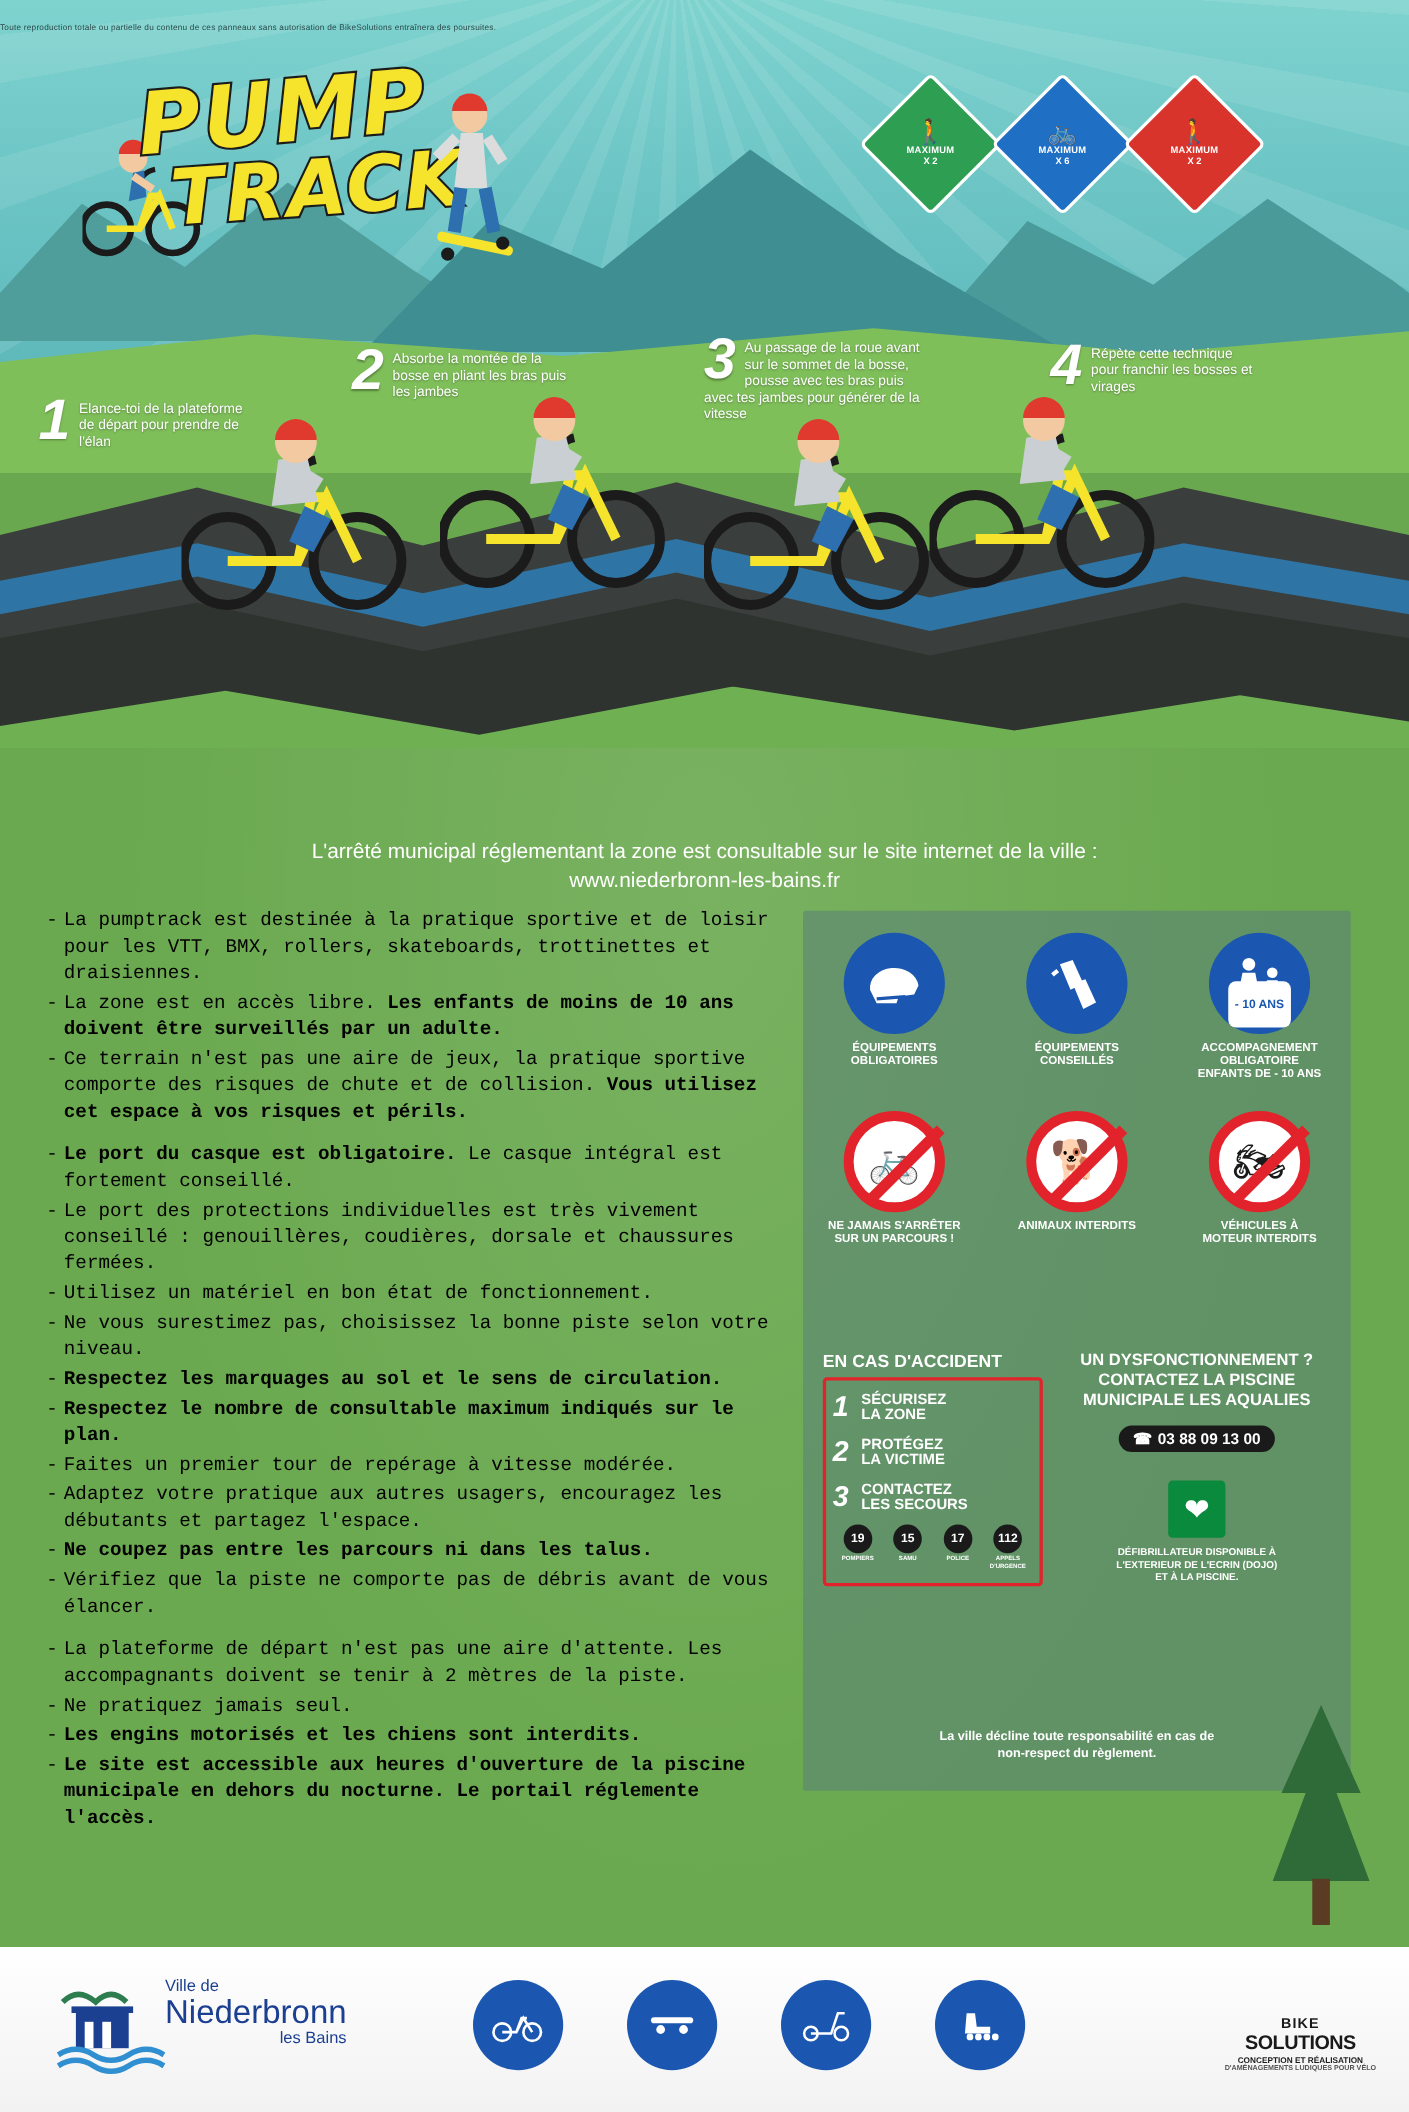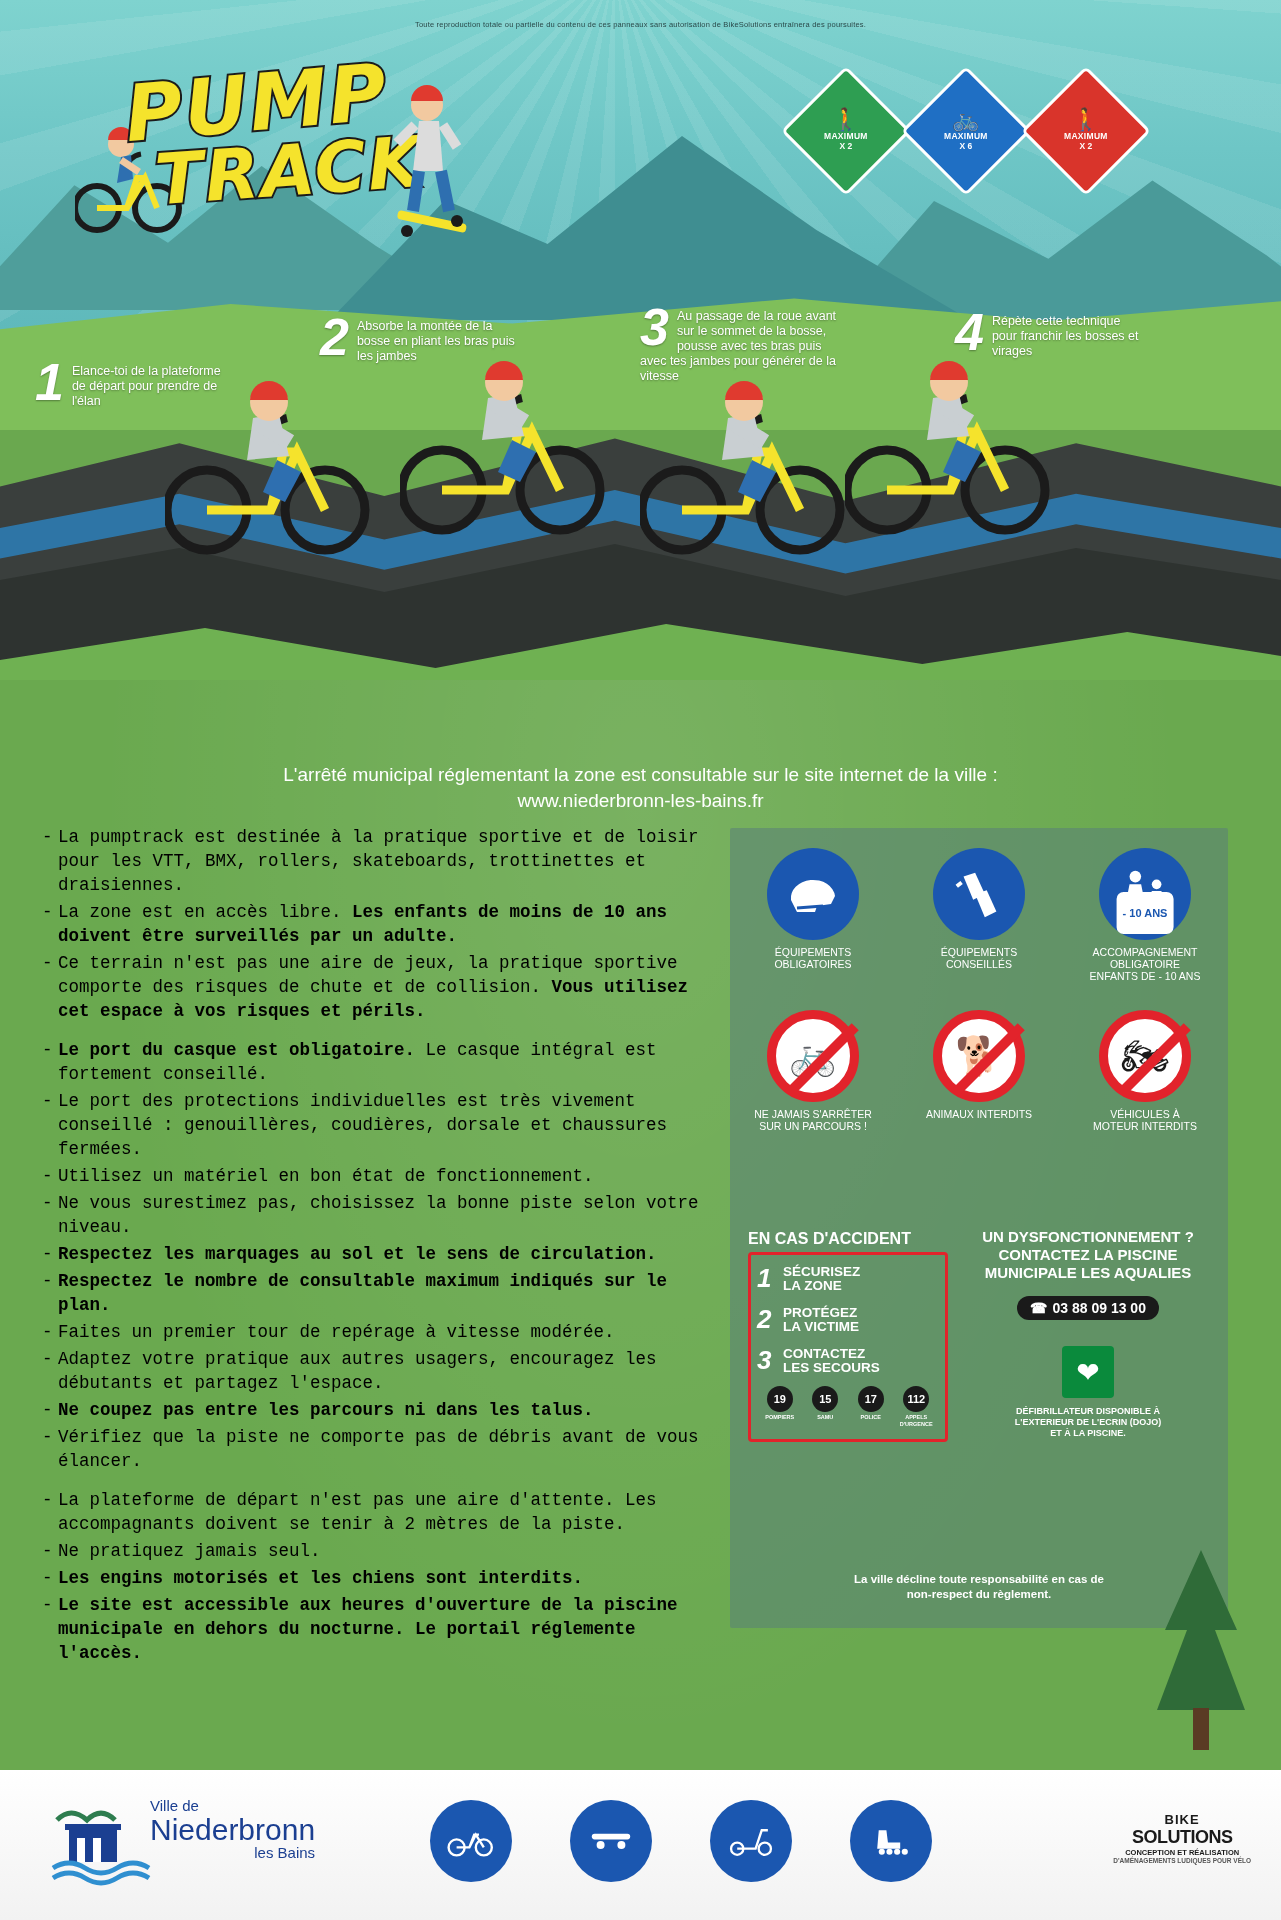--- a/index.html
+++ b/index.html
@@ -15,21 +15,21 @@
   
   .sky {
     position: absolute; left:0; top:0; width:1281px; height:330px;
     background: linear-gradient(180deg,#7fd3cf 0%, #6ec6c6 45%, #5fb9bb 100%);
   }
   .sky-rays {
     position:absolute; left:0; top:0; width:100%; height:100%;
     background: repeating-conic-gradient(from 0deg at 48% -10%, rgba(255,255,255,.09) 0deg 4deg, rgba(255,255,255,0) 4deg 10deg);
   }
   .copyright {
-    position:absolute; top:20px; left:0; width:100%; text-align:center;
+    position:absolute; top:20px; left:0; width:100%; text-align:left;
     font-size:7.5px; color:#2b4a4a; letter-spacing:.2px;
   }
 
   
   .mtn { position:absolute; }
   .mtn1 { left:-40px; top:150px; width:520px; height:160px;
     background:#4f9e9b; clip-path: polygon(0 100%, 22% 22%, 40% 58%, 58% 10%, 80% 60%, 100% 100%); }
   .mtn2 { left:330px; top:120px; width:640px; height:200px;
     background:#3f8e91; clip-path: polygon(0 100%, 18% 40%, 34% 62%, 55% 8%, 76% 55%, 100% 100%); }
   .mtn3 { left:830px; top:150px; width:520px; height:170px;
@@ -152,21 +152,21 @@
     width:92px; height:92px; border-radius:50%; margin:0 auto 6px;
     display:flex; align-items:center; justify-content:center;
     background:#1b57b0; color:#fff; font-size:40px; position:relative;
   }
   .circle.ban { background:#fff; border:9px solid #e2232b; }
   .circle.ban::after {
     content:''; position:absolute; left:-1px; top:36px; width:94px; height:10px;
     background:#e2232b; transform:rotate(-45deg);
   }
   .circle.ban .sym { color:#1a1a1a; font-size:38px; }
-  .picto-lbl { color:#fff; font-size:10.5px; font-weight:normal; line-height:12px; }
+  .picto-lbl { color:#fff; font-size:10.5px; font-weight:bold; line-height:12px; }
   .ans-badge {
     position:absolute; bottom:6px; left:50%; transform:translateX(-50%);
     background:#fff; color:#1b57b0; font-size:11px; font-weight:bold;
     padding:15px 6px; border-radius:7px; white-space:nowrap;
   }
 
   
   .acc-title { position:absolute; left:18px; top:402px; color:#fff; font-size:16px; font-weight:bold; }
   .acc-box {
     position:absolute; left:18px; top:424px; width:200px; height:190px;
@@ -219,21 +219,21 @@
   .city-name { position:absolute; left:150px; top:28px; color:#1b3f91; line-height:1.05; }
   .city-name .l1 { font-size:15px; }
   .city-name .l2 { font-size:30px; font-weight:normal; }
   .city-name .l3 { font-size:15px; text-align:right; }
   .sports { position:absolute; left:430px; top:30px; display:flex; gap:58px; }
   .sport {
     width:82px; height:82px; border-radius:50%; background:#1b57b0;
     display:flex; align-items:center; justify-content:center; color:#fff; font-size:36px;
   }
   .bike-sol { position:absolute; right:30px; top:42px; text-align:center; }
-  .bs1 { font-size:13px; font-weight:bold; color:#1a1a1a; letter-spacing:1px;}
+  .bs1 { font-size:13px; font-weight:bold; color:#1a1a1a; letter-spacing:1px;margin-top:20px;}
   .bs2 { font-size:18px; font-weight:bold; color:#1a1a1a; letter-spacing:-.5px;}
   .bs3 { font-size:7.5px; font-weight:bold; color:#1a1a1a; }
   .bs4 { font-size:6.5px; font-weight:bold; color:#555; }
 </style>
 </head>
 <body>
 
 <div class="poster">
 
   <div class="sky">

